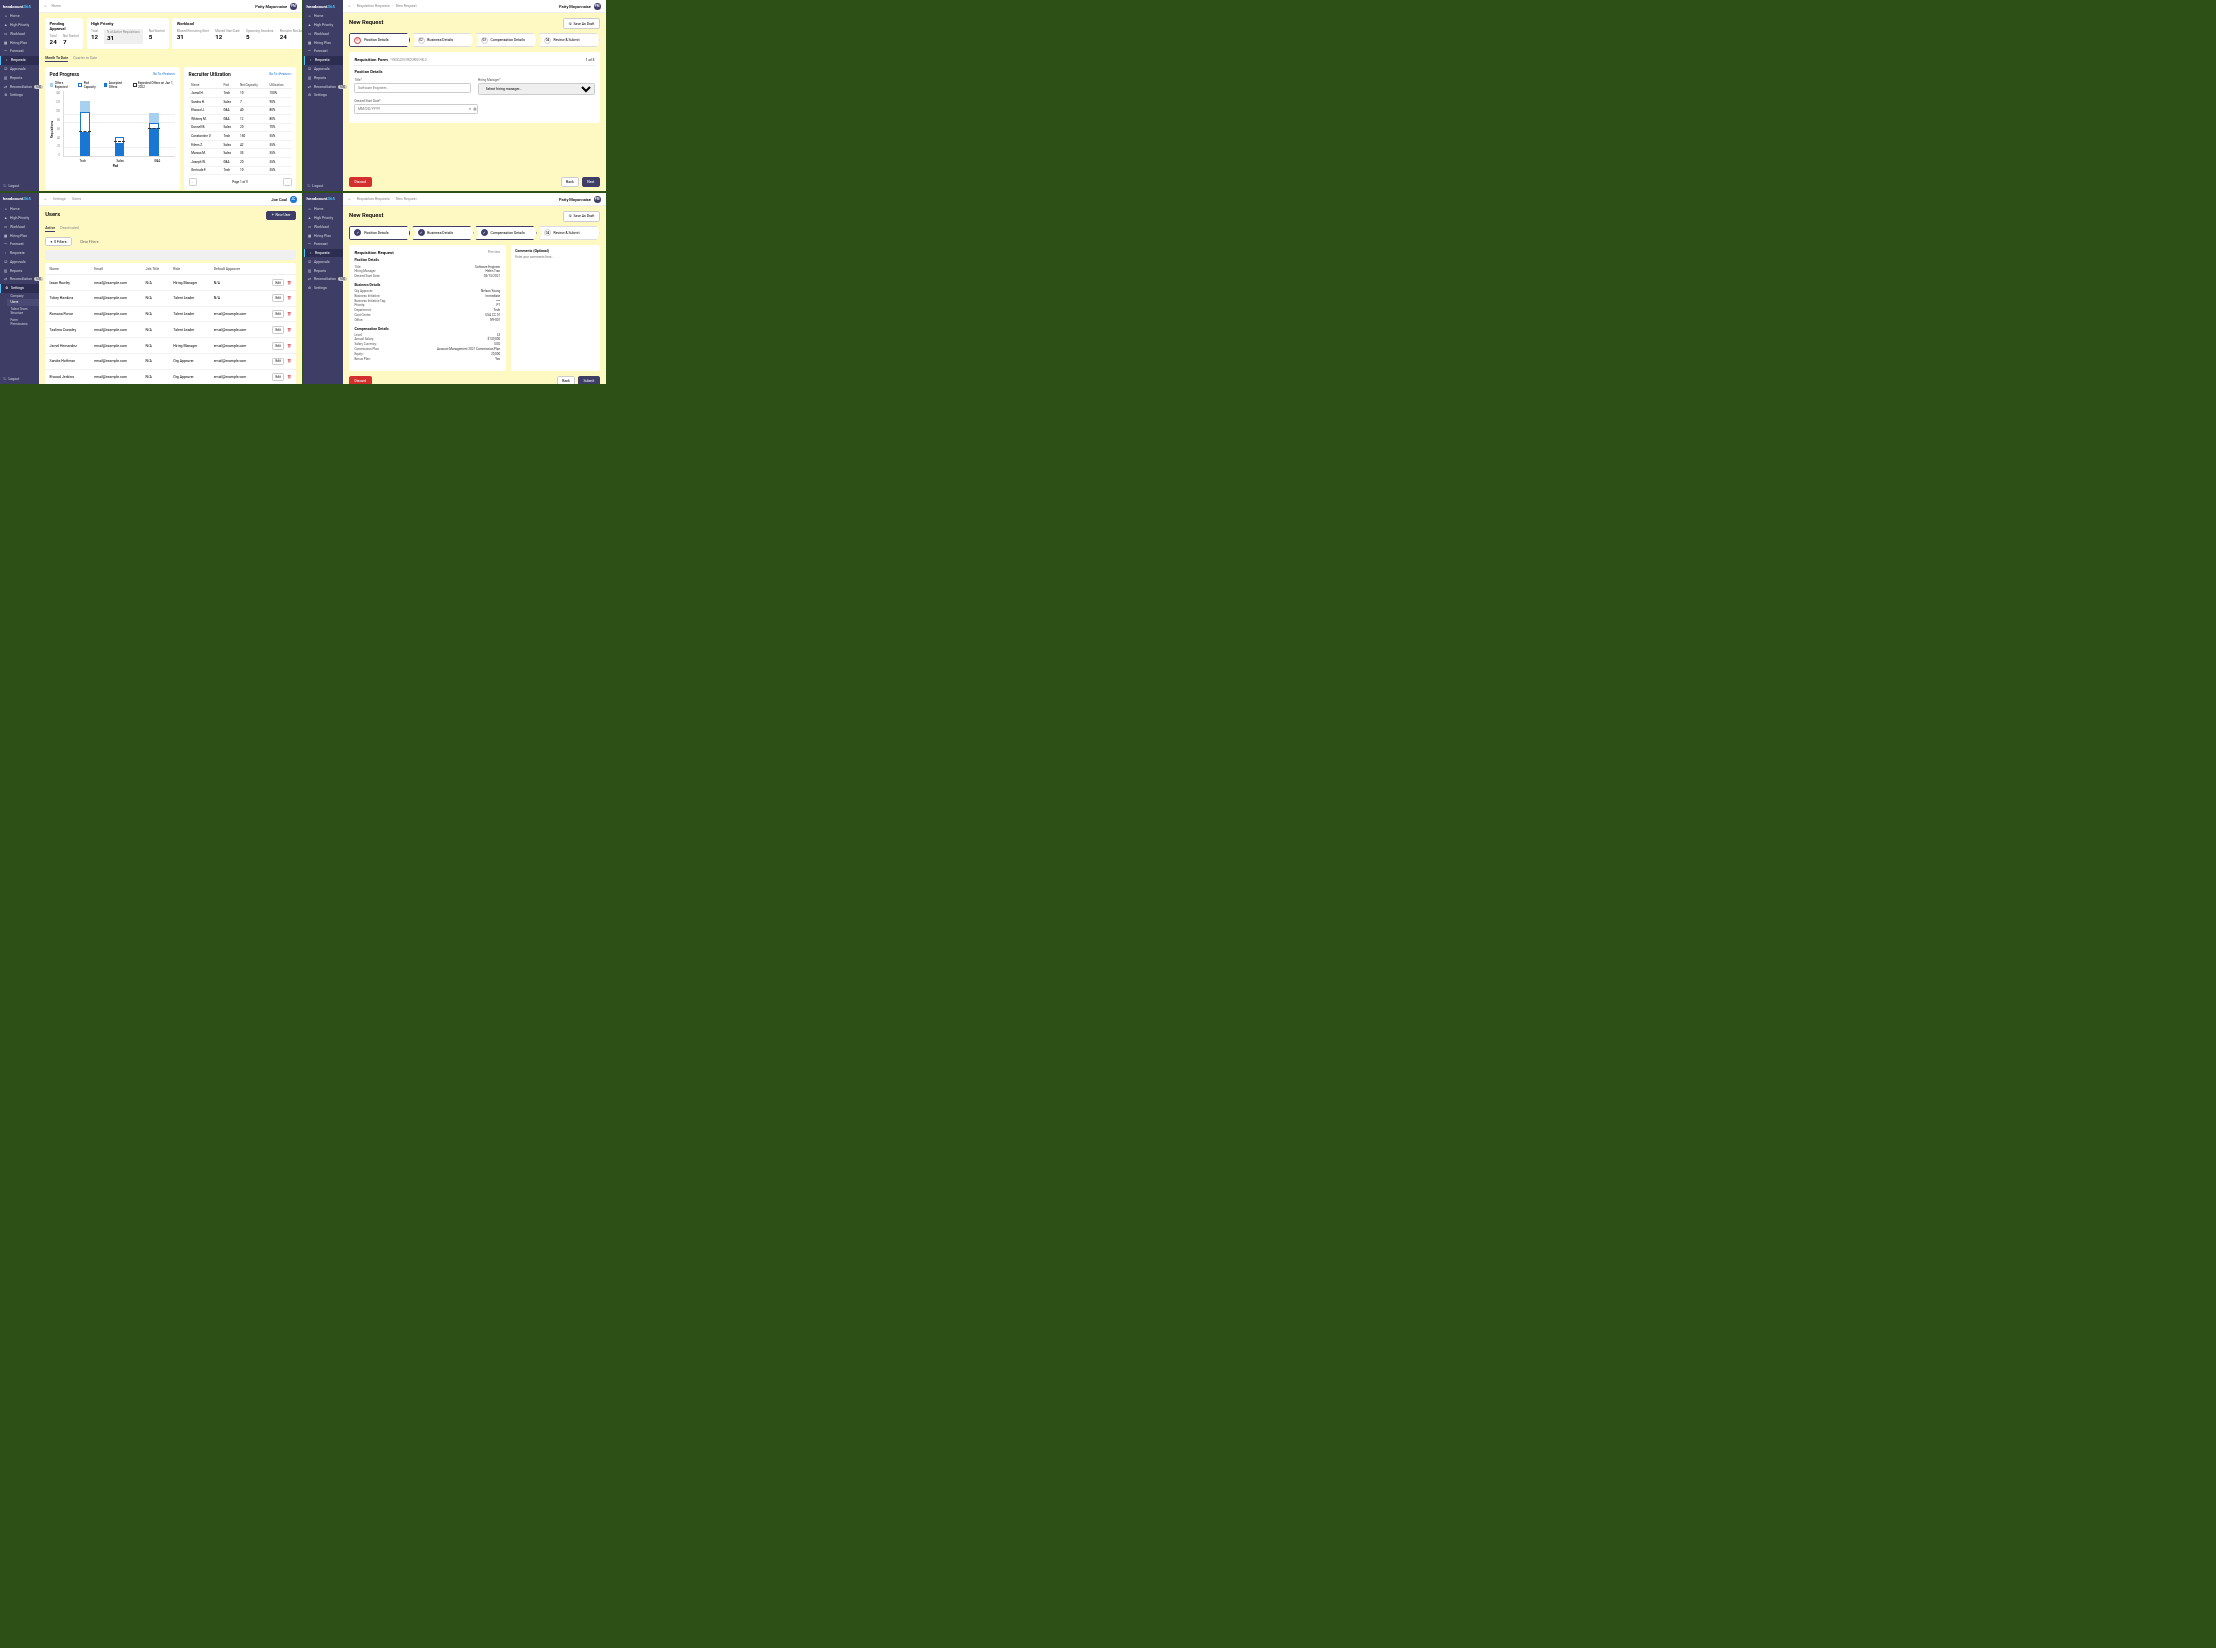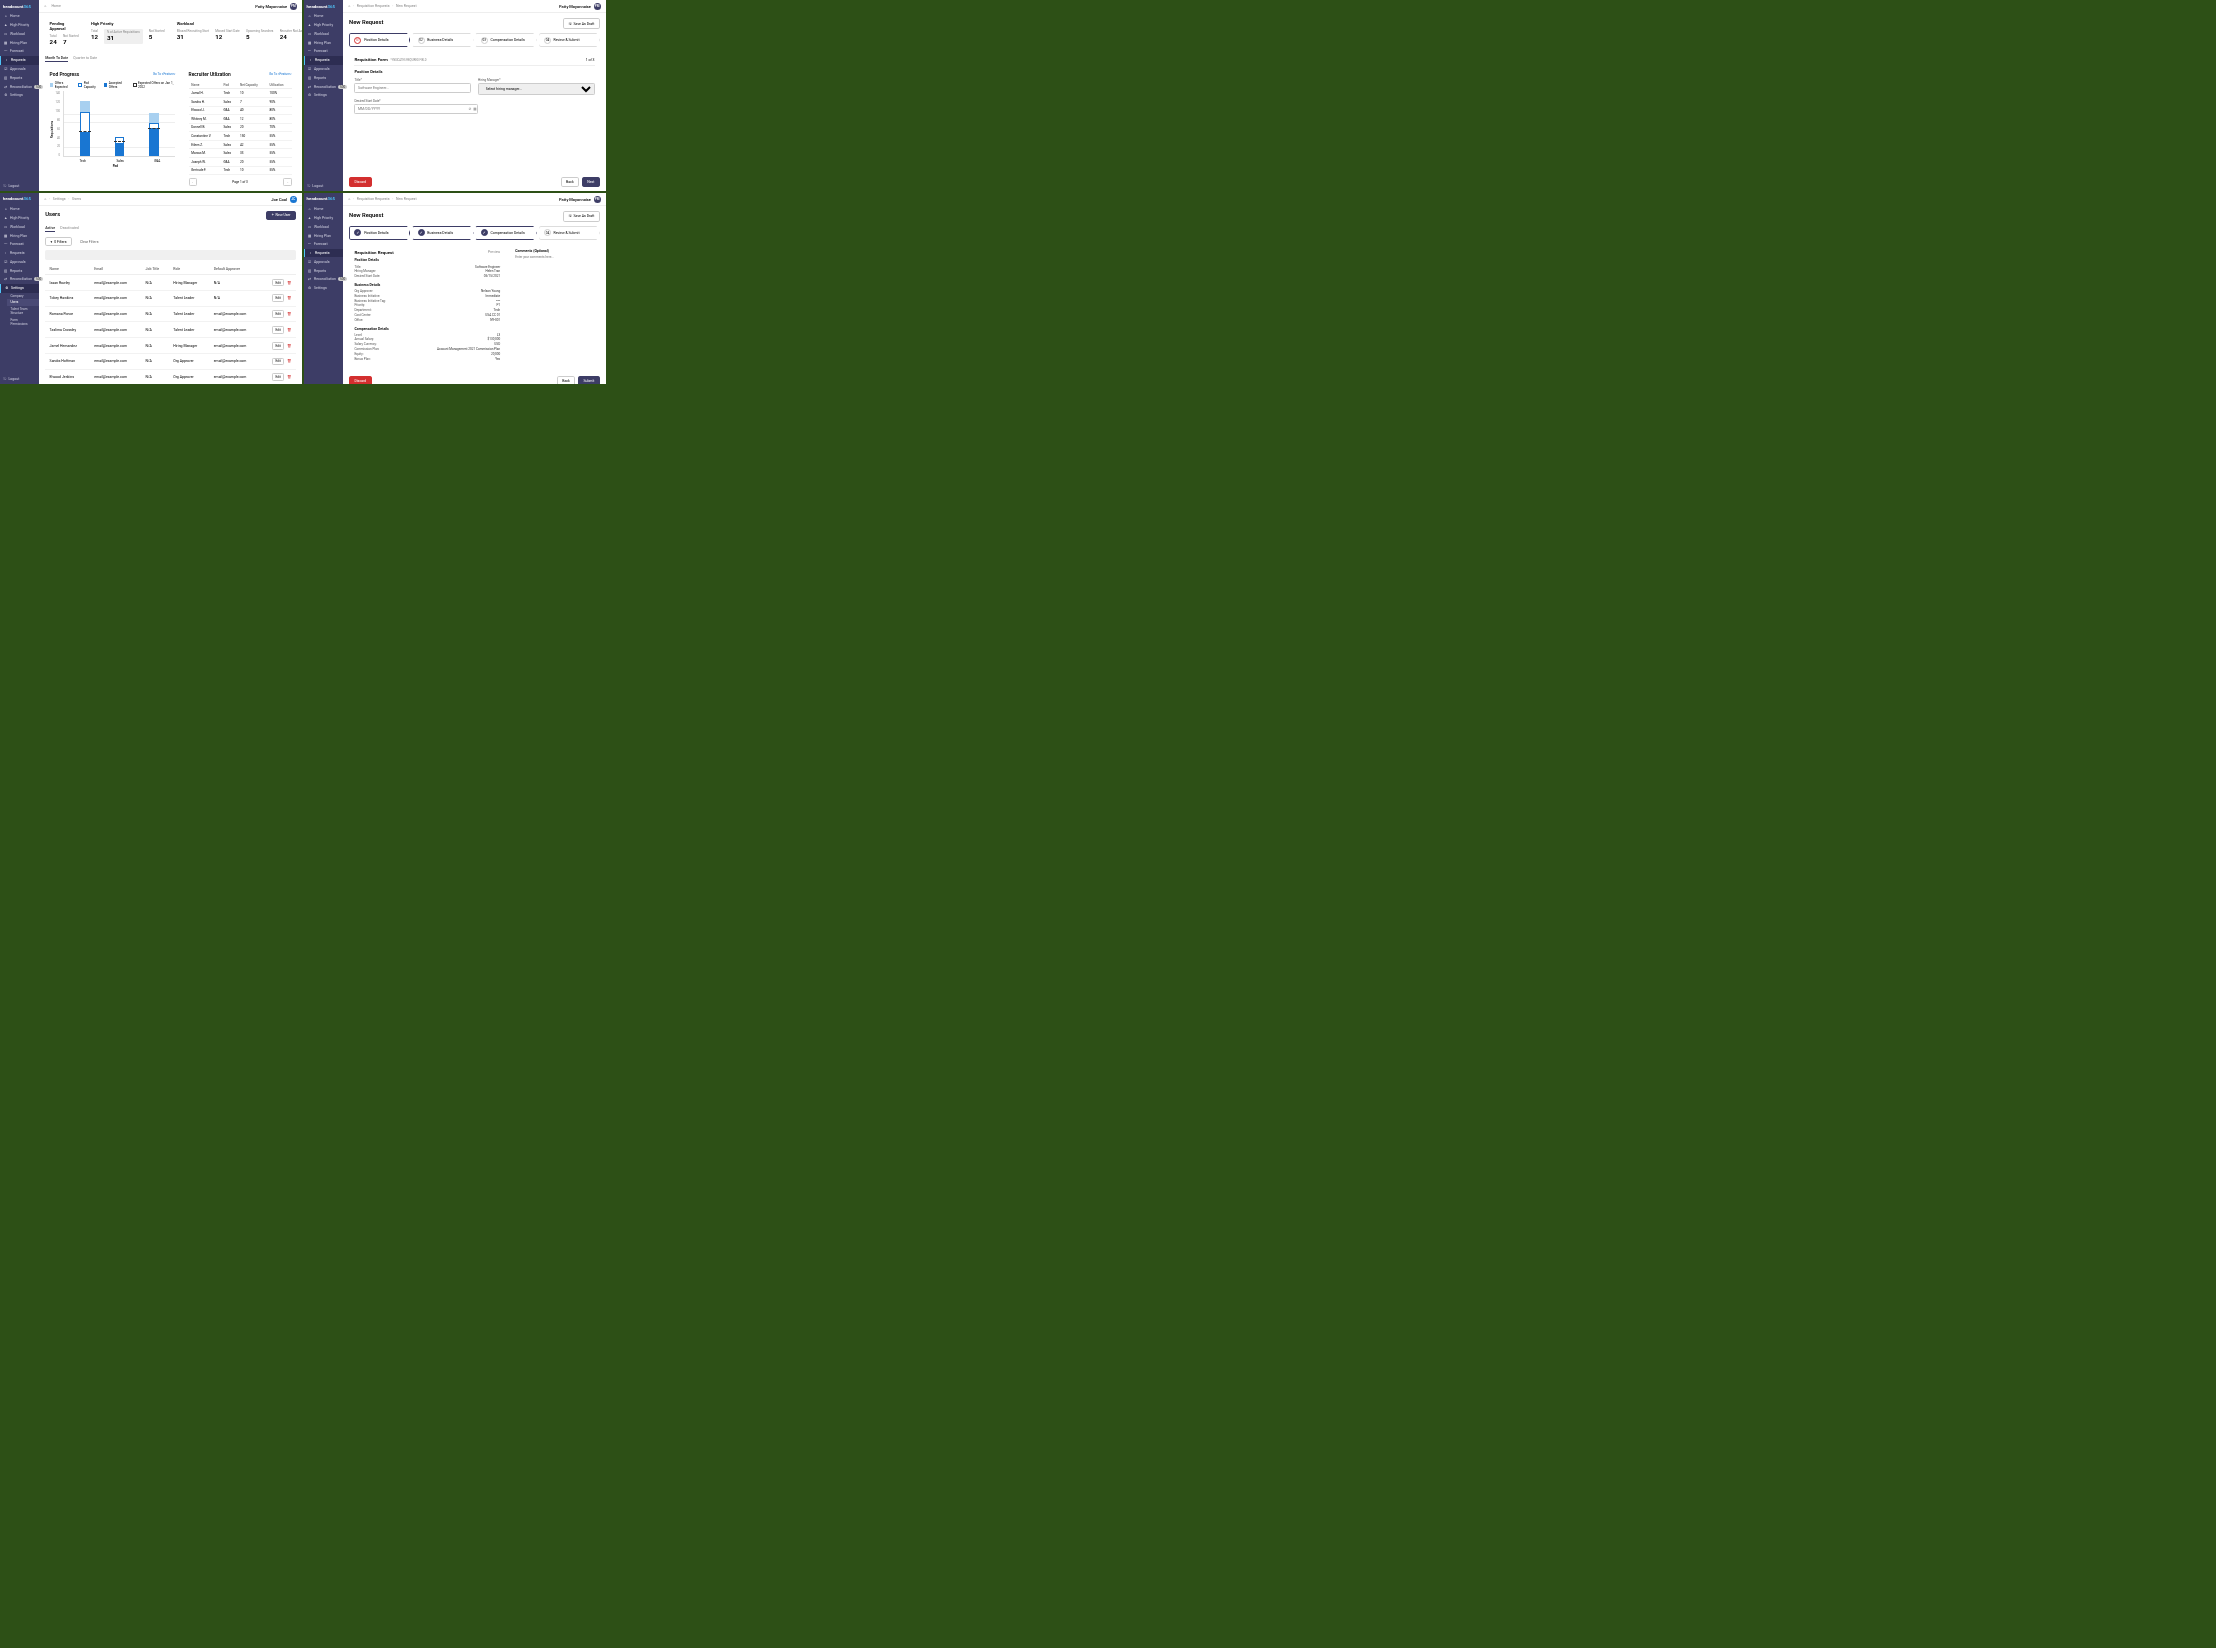--- a/index.html
+++ b/index.html
@@ -1,17 +1,17 @@
 <!DOCTYPE html>
 <html style="font-size:7px"><head>
 <meta charset="utf-8">
 <style>
 *{box-sizing:border-box;margin:0;padding:0;font-family:-apple-system,BlinkMacSystemFont,"Segoe UI",Roboto,sans-serif}
 body{background:#2d5016;display:grid;grid-template-columns:1fr 1fr;grid-template-rows:1fr 1fr;gap:1.8px;width:606px;height:384px;overflow:hidden;font-size:4px}
-.panel{background:#ffffff;display:flex;overflow:hidden;position:relative}
+.panel{background:#fef9c3;display:flex;overflow:hidden;position:relative}
 .sidebar{width:39px;background:#3d3d66;color:#fff;display:flex;flex-direction:column;flex-shrink:0}
 .logo{padding:3.5px 2.7px;font-size:4.4px;font-weight:600}
 .logo .c365{color:#4fc3f7}
 .nav{flex:1;display:flex;flex-direction:column}
 .nav-item{display:flex;align-items:center;gap:2.2px;padding:2.2px 3.5px;font-size:3.5px;cursor:pointer;color:#d0d0e0}
 .nav-item.active{background:#2d2d52;border-left:0.9px solid #4fc3f7;color:#fff}
 .nav-item.active2{background:#4a4a75;color:#fff}
 .nav-item .ico{width:4.4px;height:4.4px;display:inline-flex;align-items:center;justify-content:center;flex-shrink:0}
 .nav-item .badge{background:#ccc;color:#333;border-radius:3.5px;padding:0 1.8px;font-size:3.1px;margin-left:auto}
 .sub-nav{padding-left:7px}

